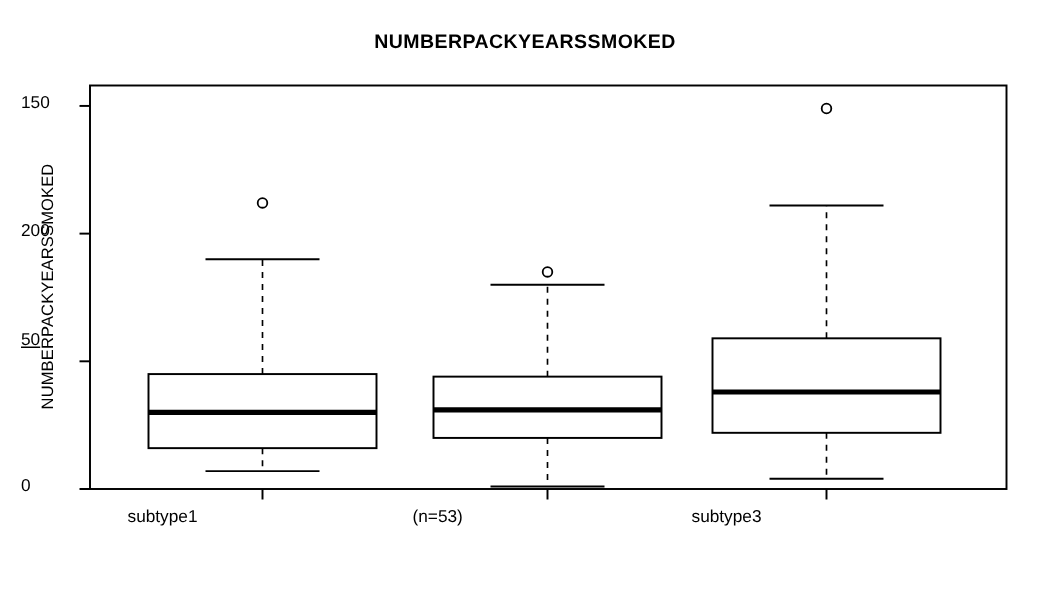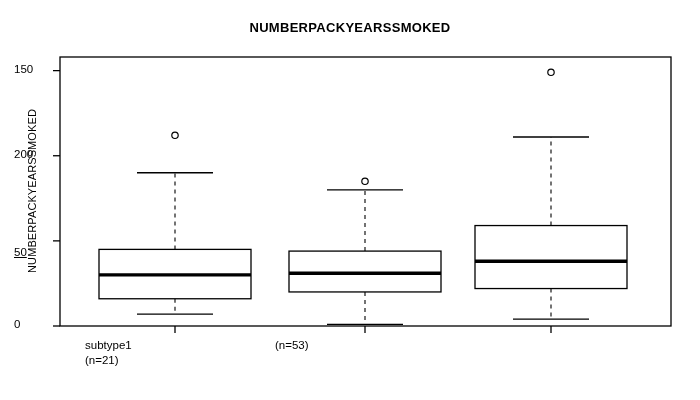--- a/index.html
+++ b/index.html
@@ -52,27 +52,27 @@
       <line x1="513" y1="137.01898734177215" x2="589" y2="137.01898734177215" stroke="#000000" stroke-width="1.3"></line>
       <line x1="513" y1="319.1898734177215" x2="589" y2="319.1898734177215" stroke="#000000" stroke-width="1.3"></line>
       <rect x="475" y="225.5506329113924" width="152" height="62.99367088607593" fill="#ffffff" stroke="#000000" stroke-width="1.3"></rect>
       <line x1="475" y1="261.30379746835445" x2="627" y2="261.30379746835445" stroke="#000000" stroke-width="3.4"></line>
       <circle cx="551" cy="72.32278481012659" r="3.2" fill="none" stroke="#000000" stroke-width="1.2"></circle>
       <line x1="551" y1="326" x2="551" y2="333" stroke="#000000" stroke-width="1.3"></line>
     </svg>
 
   <div id="tick-layer">
       <div class="ytick-label" style="left: 14px; top: 318px;">0</div>
-      <div class="ytick-label" style="left: 14px; top: 246px; text-decoration: underline;">50</div>
+      <div class="ytick-label" style="left: 14px; top: 221px; text-decoration: underline;">50</div>
       <div class="ytick-label" style="left: 14px; top: 147.747px;">200</div>
       <div class="ytick-label" style="left: 14px; top: 62.6203px;">150</div>
       <div class="xtick-label" style="left: 85px; top: 338px;">
         <div>subtype1</div>
-        <div>(n=21)</div>
       </div>
       <div class="xtick-label" style="left: 275px; top: 338px;">
         <div>(n=53)</div>
       </div>
       <div class="xtick-label" style="left: 461px; top: 338px;">
+        <div>subtype3</div>
       </div>
     </div>
 
 </div>
 
 </body></html>

